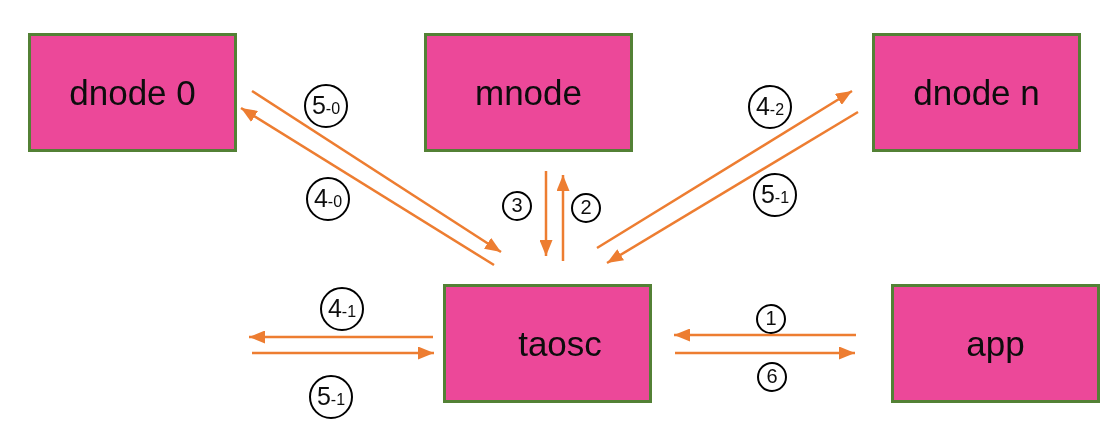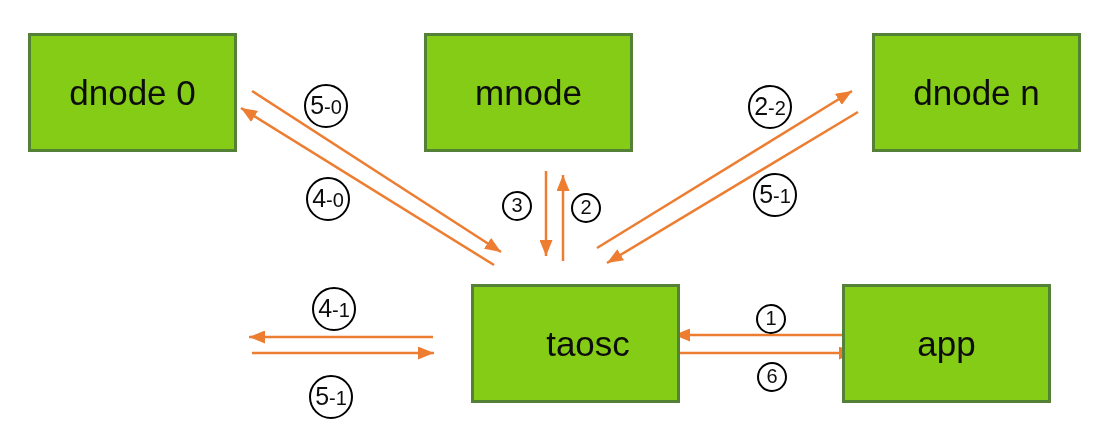--- a/index.html
+++ b/index.html
@@ -10,21 +10,21 @@
     background: #ffffff;
     font-family: "Liberation Sans", sans-serif;
     overflow: hidden;
   }
   .arrows { position: absolute; left: 0; top: 0; }
   .node {
     position: absolute;
     width: 209px;
     height: 119px;
     box-sizing: border-box;
-    background: #84cc16;
+    background: #ec4899;
     border: 3px solid #538135;
     display: flex;
     align-items: center;
     justify-content: center;
     font-size: 35px;
     color: #0d0d0d;
     white-space: pre;
   }
   .elabel {
     position: absolute;
@@ -32,21 +32,21 @@
     border-radius: 50%;
     border: 2px solid #000000;
     background: #ffffff;
     text-align: center;
     color: #0d0d0d;
     white-space: nowrap;
   }
   .elabel.big {
     width: 44px;
     height: 44px;
-    font-size: 20px;
+    font-size: 16px;
     line-height: 38px;
   }
   .elabel.big::first-letter { font-size: 25px; }
   .elabel.small {
     width: 30px;
     height: 30px;
     border-width: 2.5px;
     font-size: 20px;
     line-height: 24px;
   }
@@ -70,27 +70,27 @@
     <line x1="858" y1="112" x2="607" y2="263" stroke="#ed7d31" stroke-width="2.5" marker-end="url(#ah)"></line>
     <line x1="433" y1="337" x2="249" y2="337" stroke="#ed7d31" stroke-width="2.5" marker-end="url(#ah)"></line>
     <line x1="252" y1="353" x2="434" y2="353" stroke="#ed7d31" stroke-width="2.5" marker-end="url(#ah)"></line>
     <line x1="856" y1="335" x2="674" y2="335" stroke="#ed7d31" stroke-width="2.5" marker-end="url(#ah)"></line>
     <line x1="675" y1="353" x2="855" y2="353" stroke="#ed7d31" stroke-width="2.5" marker-end="url(#ah)"></line>
   </svg>
 
   <div class="node" style="left:28px;  top:33px;">dnode 0</div>
   <div class="node" style="left:424px; top:33px;">mnode</div>
   <div class="node" style="left:872px; top:33px;">dnode n</div>
-  <div class="node" style="left:471px; top:284px;padding-left:25px;">taosc</div>
-  <div class="node" style="left:842px; top:284px;">app</div>
+  <div class="node" style="left:443px; top:284px;padding-left:25px;">taosc</div>
+  <div class="node" style="left:891px; top:284px;">app</div>
 
   <div class="elabel big" style="left:304px; top:84px;">5-0</div>
   <div class="elabel big" style="left:306px; top:177px;">4-0</div>
   <div class="elabel small" style="left:502px; top:191px;">3</div>
   <div class="elabel small" style="left:571px; top:193px;">2</div>
-  <div class="elabel big" style="left:748px; top:85px;">2-2</div>
+  <div class="elabel big" style="left:748px; top:85px;">4-2</div>
   <div class="elabel big" style="left:753px; top:173px;">5-1</div>
-  <div class="elabel big" style="left:312px; top:287px;">4-1</div>
+  <div class="elabel big" style="left:320px; top:287px;">4-1</div>
   <div class="elabel big" style="left:309px; top:375px;">5-1</div>
   <div class="elabel small" style="left:756px; top:304px;">1</div>
   <div class="elabel small" style="left:757px; top:362px;">6</div>
 
 </div>
 
 </body></html>

